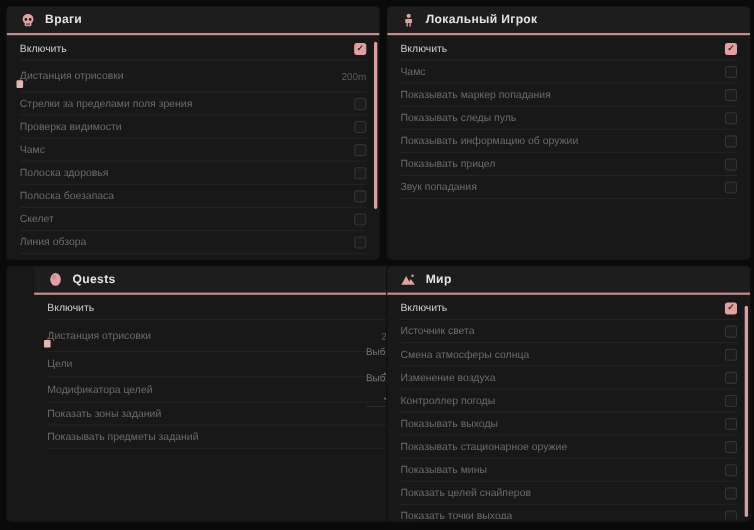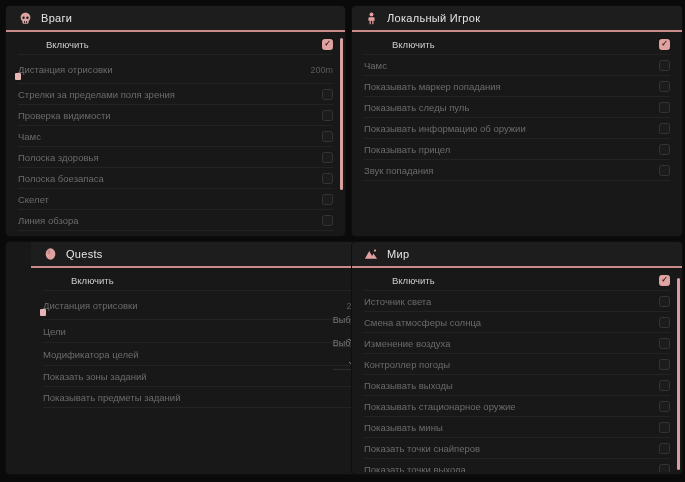--- a/index.html
+++ b/index.html
@@ -9,31 +9,31 @@
 
   .panel { position:absolute; background:#181818; border-radius:4px; overflow:hidden;
            box-shadow:0 0 0 1px #0e0e0e; }
   .panel.p0 { left:6px;  top:6px;   width:339px; height:230px; }
   .panel.p1 { left:352px; top:6px;  width:330px; height:230px; }
   .panel.p2 { left:6px;  top:242px; width:375px; height:232px;padding-left:25px; }
   .panel.p3 { left:352px; top:242px; width:330px; height:232px; }
 
   .hdr { height:26px; display:flex; align-items:center; gap:9px; padding:0 12px;
          background:#1d1d1d; border-bottom:2px solid #c98a8a; }
-  .hdr .ttl { color:#e6e3e3; font-size:11px; font-weight:normal; letter-spacing:.3px; }
+  .hdr .ttl { color:#e6e3e3; font-size:11px; font-weight:bold; letter-spacing:.3px; }
   .icon { width:14px; height:14px; display:inline-flex; align-items:center; justify-content:center; }
   .icon svg { display:block; }
 
   .content { position:relative; padding:2px 12px 0 12px; height:calc(100% - 28px); overflow:hidden; }
 
   .row { position:relative; height:21px; display:flex; align-items:center;
          justify-content:space-between; border-bottom:1px solid #232323; }
   .row.slider-row { height:29px; flex-wrap:wrap; align-content:center;align-items:flex-end; }
   .lbl { font-size:9.5px; color:#6d6a6a; white-space:nowrap; }
-  .lbl.bright { color:#cfcccc;margin-left:28px; }
+  .lbl.bright { color:#cfcccc; }
   .val { font-size:9px; color:#5c5959; }
 
   .cb { width:11px; height:11px; border-radius:2.5px; border:1px solid #343434;
         background:#1c1c1c; display:flex; align-items:center; justify-content:center;
         flex:none; }
   .cb.on { background:#e0a1a1; border-color:#e0a1a1; color:#3a2020; font-size:8px;
            font-weight:bold; line-height:1; }
 
   .slider { width:100%; display:block; margin-top:-9px; }
   .track { position:relative; width:56px; height:3px; background:#2b2b2b; border-radius:2px; }
@@ -236,21 +236,21 @@
         </div>
         <div class="row">
           <span class="lbl">Показывать стационарное оружие</span>
           <span class="cb"></span>
         </div>
         <div class="row">
           <span class="lbl">Показывать мины</span>
           <span class="cb"></span>
         </div>
         <div class="row">
-          <span class="lbl">Показать точки снайперов</span>
+          <span class="lbl">Показать целей снайперов</span>
           <span class="cb"></span>
         </div>
         <div class="row">
           <span class="lbl">Показать точки выхода</span>
           <span class="cb"></span>
         </div>
       </div>
     <div class="sb"></div>
   </div>
 

